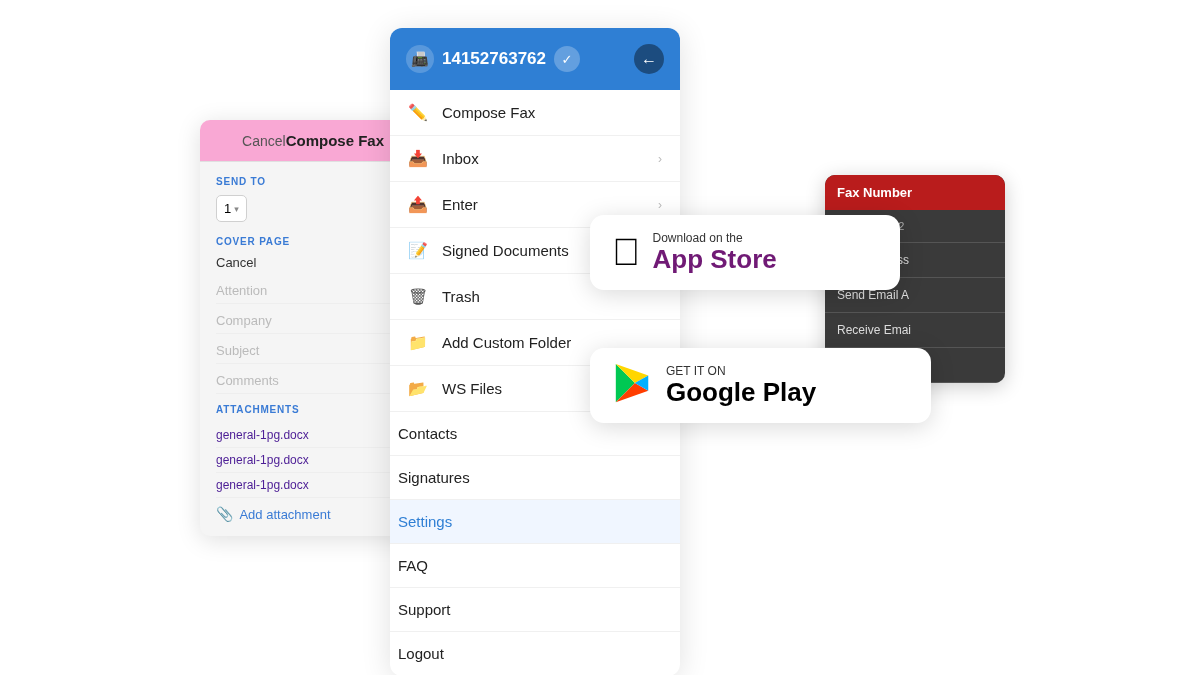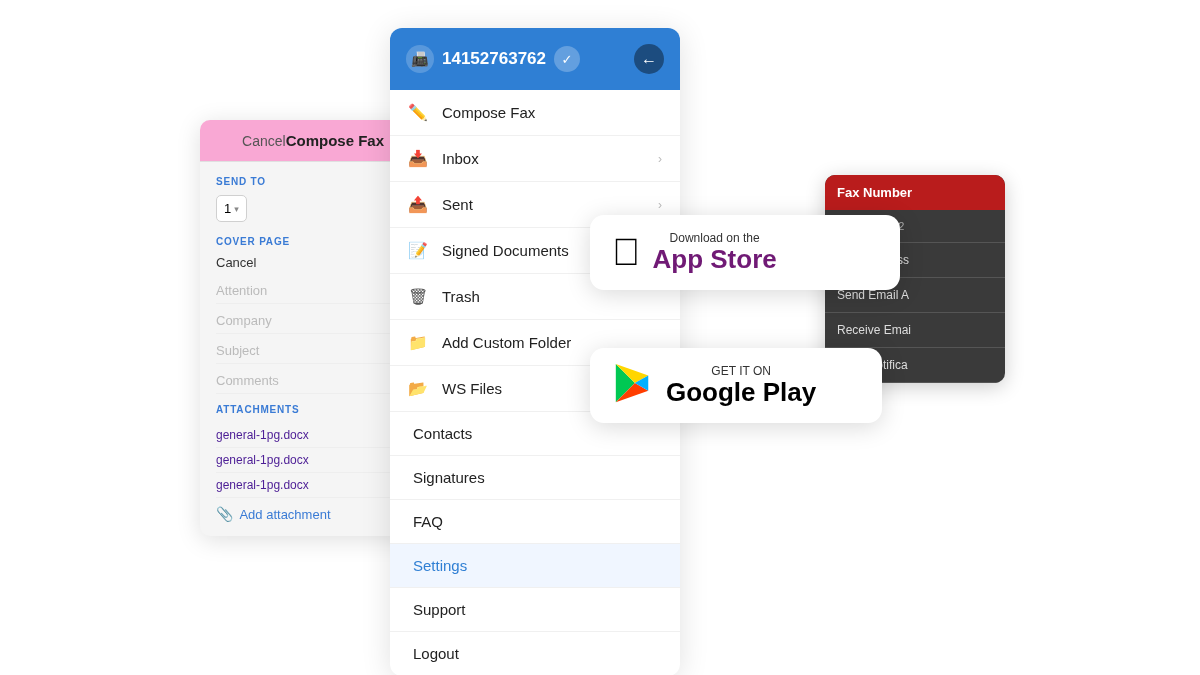--- a/index.html
+++ b/index.html
@@ -238,21 +238,21 @@
       color: #222;
       flex: 1;
     }
 
     .menu-item-arrow {
       font-size: 12px;
       color: #bbb;
     }
 
     .menu-plain-item {
-      padding: 13px 23px;
+      padding: 13px 8px;
       font-size: 15px;
       color: #222;
       border-bottom: 1px solid #f0f0f0;
       cursor: pointer;
     }
 
     .menu-plain-item.active {
       color: #2f7fd4;
       background: #f0f6ff;
     }
@@ -307,40 +307,39 @@
 
     .apple-badge {
       left: 590px;
       top: 215px;
       width: 310px;
     }
 
     .google-badge {
       left: 590px;
       top: 348px;
-      width: 292px;
+      width: 341px;
     }
 
     .apple-logo {
       font-size: 38px;
       color: #000;
       line-height: 1;
     }
 
     .badge-text-block {
       display: flex;
       flex-direction: column;
     }
 
     .badge-small-text {
       font-size: 12px;
       color: #333;
       font-weight: 400;
       line-height: 1.2;
-      text-align: center;
     }
 
     .badge-large-text {
       font-size: 26px;
       font-weight: 700;
       color: #701a75;
       line-height: 1.1;
     }
 
     
@@ -414,21 +413,21 @@
         <span class="menu-item-icon">✏️</span>
         <span class="menu-item-label">Compose Fax</span>
       </div>
       <div class="menu-item">
         <span class="menu-item-icon">📥</span>
         <span class="menu-item-label">Inbox</span>
         <span class="menu-item-arrow">›</span>
       </div>
       <div class="menu-item">
         <span class="menu-item-icon">📤</span>
-        <span class="menu-item-label">Sent</span>
+        <span class="menu-item-label">Enter</span>
         <span class="menu-item-arrow">›</span>
       </div>
       <div class="menu-item">
         <span class="menu-item-icon">📝</span>
         <span class="menu-item-label">Signed Documents</span>
       </div>
       <div class="menu-item">
         <span class="menu-item-icon">🗑</span>
         <span class="menu-item-label">Trash</span>
       </div>
@@ -437,22 +436,22 @@
         <span class="menu-item-label">Add Custom Folder</span>
       </div>
       <div class="menu-item">
         <span class="menu-item-icon">📂</span>
         <span class="menu-item-label">WS Files</span>
       </div>
     </div>
 
     <div class="menu-plain-item">Contacts</div>
     <div class="menu-plain-item">Signatures</div>
+    <div class="menu-plain-item active">Settings</div>
     <div class="menu-plain-item">FAQ</div>
-    <div class="menu-plain-item active">Settings</div>
     <div class="menu-plain-item">Support</div>
     <div class="menu-plain-item">Logout</div>
   </div>
 
   <div class="settings-panel">
     <div class="settings-header">
       <span class="settings-header-title">Fax Number</span>
     </div>
     <div class="settings-item">
       <div style="font-size:11px;color:#aaa;">14152763762</div>

